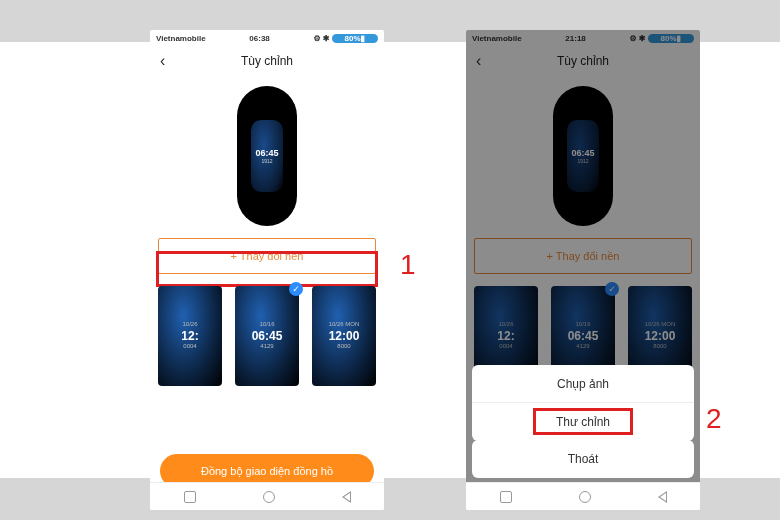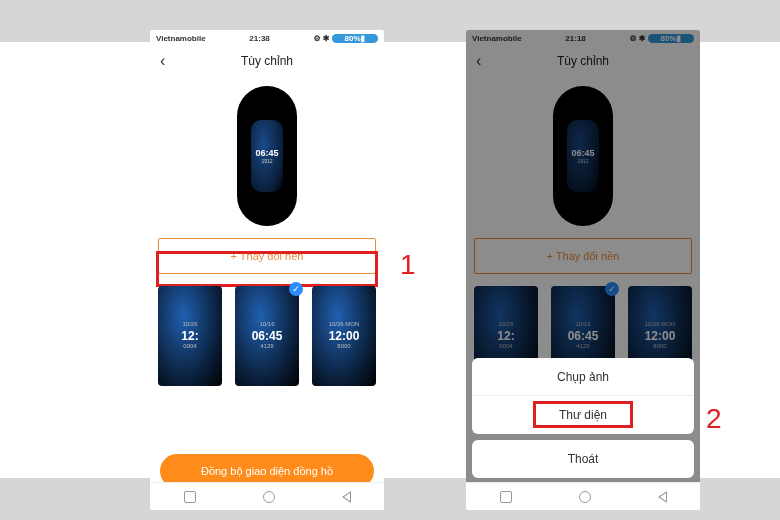--- a/index.html
+++ b/index.html
@@ -42,21 +42,21 @@
 <body>
 
 <div class="gray-bar gray-top"></div>
 <div class="gray-bar gray-bot"></div>
 
 <div class="phones">
 
   <div class="phone">
     <div class="status">
       <span>Vietnamobile</span>
-      <span>21:38</span>
+      <span>06:38</span>
       <span class="status-r">
         <span>⚙ ✱</span>
         <span class="battery-pill">
           <span>80%</span> ▮
         </span>
       </span>
     </div>
     <div class="header">
       <span class="back">‹</span>
       <span>Tùy chỉnh</span>
@@ -144,26 +144,26 @@
       </div>
       <div class="thumb">
         <div class="th-sub">10/26 MON</div>
         <div class="th-main">12:00</div>
         <div class="th-sub">8000</div>
       </div>
     </div>
 
     <div class="dim" style="bottom:28px;"></div>
 
-    <div class="sheet" style="bottom:76px;">
+    <div class="sheet" style="bottom:69px;">
       <div class="sheet-item">
         <span>Chụp ảnh</span>
       </div>
       <div class="sheet-item" style="border-bottom:none;">
-        <span>Thư diện</span>
+        <span>Thư chỉnh</span>
         <div class="red-box" style="left:50%; transform:translateX(-50%); top:5px; width:100px; height:27px;"></div>
       </div>
     </div>
     <div class="sheet" style="bottom:32px; border-radius:6px;">
       <div class="sheet-item" style="border:none;">
         <span>Thoát</span>
       </div>
     </div>
 
     <div class="nav">

